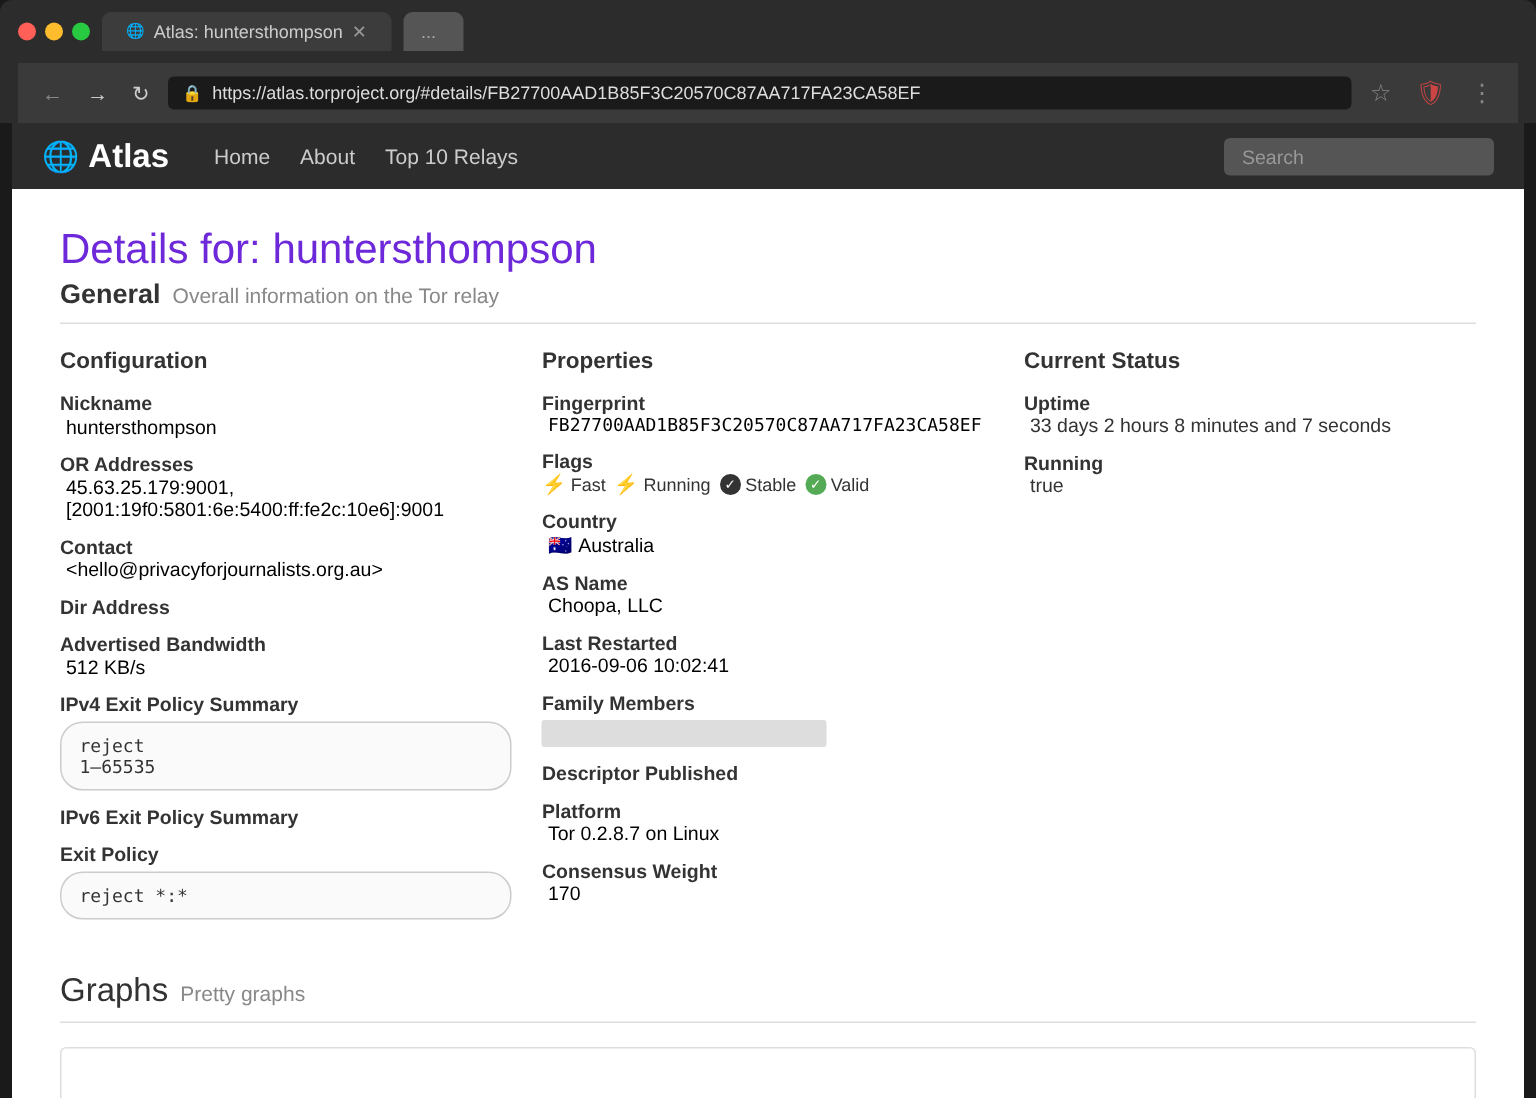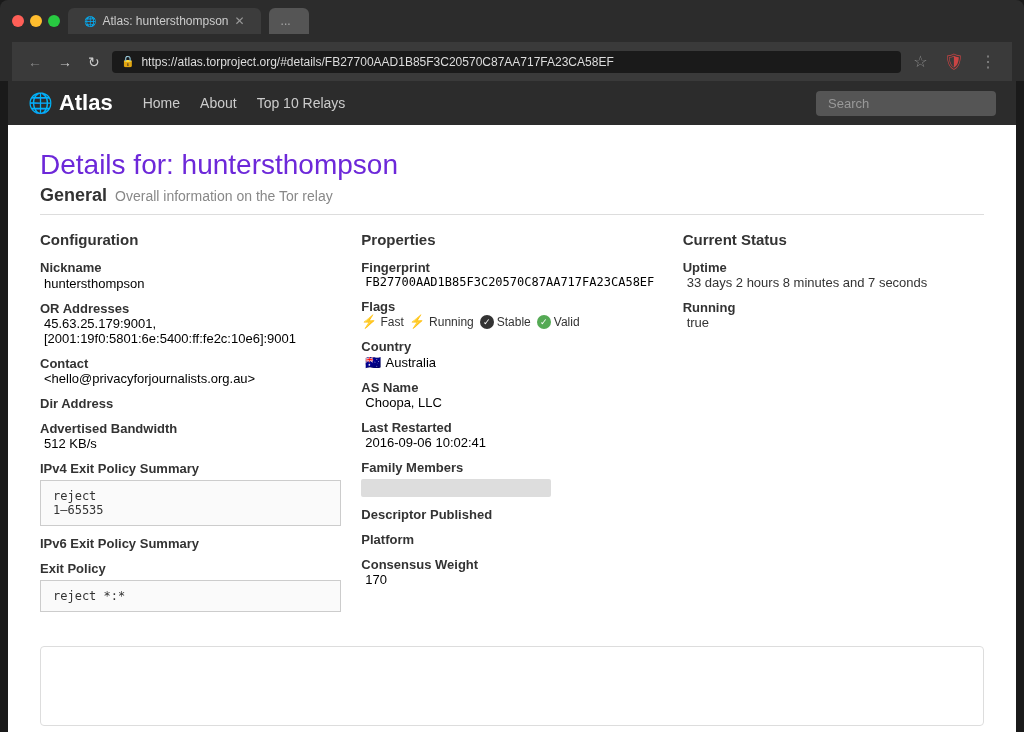--- a/index.html
+++ b/index.html
@@ -194,21 +194,21 @@
       color: #000000;
       padding-left: 4px;
     }
     .field-value.mono {
       font-family: monospace;
       font-size: 12px;
     }
 
     .code-box {
       border: 1px solid #ccc;
-      border-radius: 0;
+      border-radius: 15px;
       padding: 8px 12px;
       font-family: monospace;
       font-size: 12px;
       color: #333;
       background: #fafafa;
       margin-top: 4px;
     }
     .flag-inline { display: inline-flex; align-items: center; gap: 4px; }
 
     .badge-row {
@@ -457,20 +457,21 @@
           <span class="field-label">Family Members</span>
           <div class="family-bar"></div>
         </div>
 
         <div class="field-group">
           <span class="field-label">Descriptor Published</span>
         </div>
 
         <div class="field-group">
           <span class="field-label">Platform</span>
+          <div class="field-value">Tor 0.2.8.7 on Linux</div>
         </div>
 
         <div class="field-group">
           <span class="field-label">Consensus Weight</span>
           <div class="field-value">170</div>
         </div>
       </div>
 
       <div>
         <div class="col-heading">Current Status</div>
@@ -482,20 +483,24 @@
 
         <div class="field-group">
           <span class="field-label">Running</span>
           <div class="field-value running-value">true</div>
         </div>
       </div>
 
     </div>
 
     <div class="graphs-section">
+      <div class="graphs-heading">
+        <h2>Graphs</h2>
+        <span class="subtitle">Pretty graphs</span>
+      </div>
 
       <div class="graph-container">
         
         
       </div>
     </div>
 
   </div>
 </div>
 

